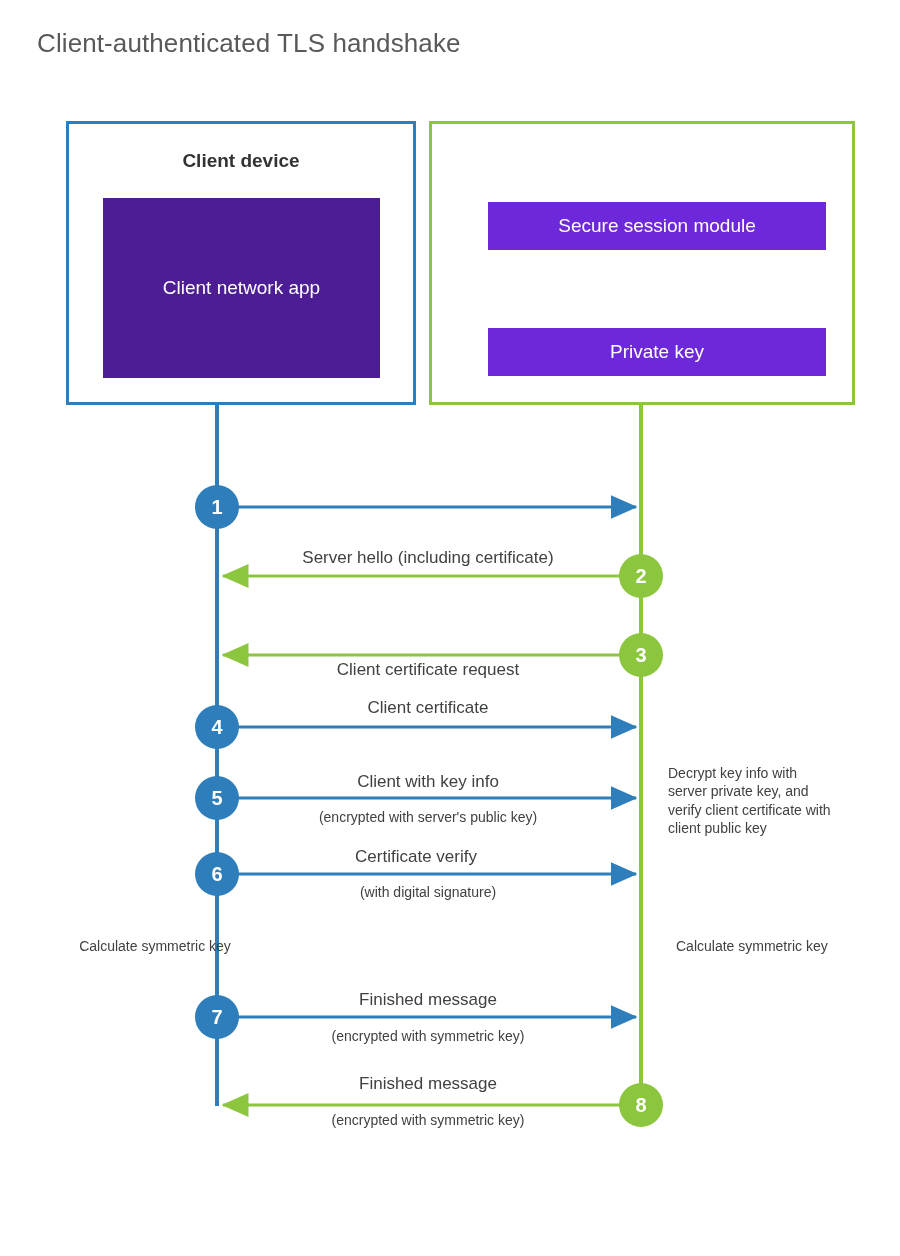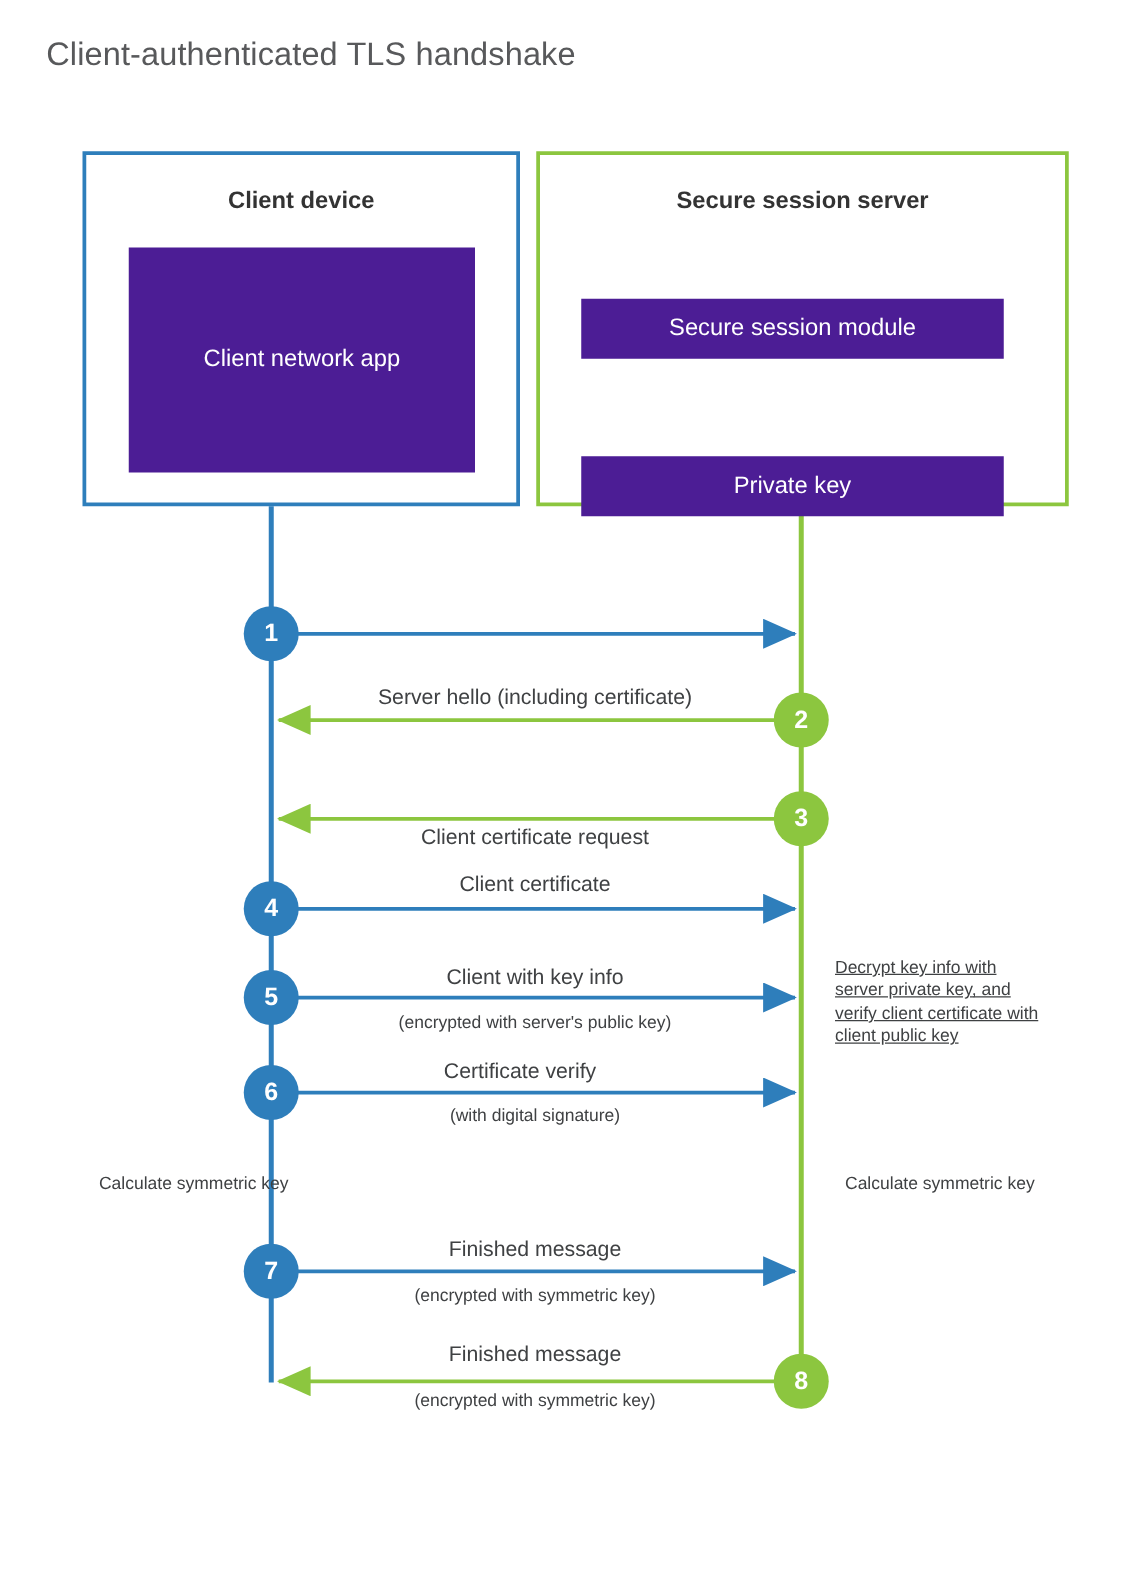--- a/index.html
+++ b/index.html
@@ -87,26 +87,25 @@
   }
   .block-client-app {
     left: 34px;
     top: 74px;
     width: 277px;
     height: 180px;
     background: #4c1d95;
     font-size: 19px;
   }
   .block-green {
-    left: 33px;
+    left: 56px;
     width: 338px;
     height: 48px;
-    background: #4c1d95;
+    background: #6d28d9;
     font-size: 19px;
-    margin-top: 37px;
   }
   .block-ssm  { top: 78px; }
   .block-cert { top: 141px; }
   .block-pk   { top: 204px; }
 
   
   .step {
     position: absolute;
     width: 44px;
     height: 44px;
@@ -183,21 +182,20 @@
 
     <line x1="640" y1="1105" x2="223" y2="1105" stroke="#8cc63f" stroke-width="3" marker-end="url(#arrow-green)"></line>
   </svg>
 
   <div class="panel panel-client">
     <div class="panel-title">Client device</div>
     <div class="block block-client-app">Client network app</div>
   </div>
 
   <div class="panel panel-server">
-    <div class="panel-title">Secure session server</div>
     <div class="block block-green block-ssm">Secure session module</div>
     <div class="block block-green block-pk">Private key</div>
   </div>
 
   <div class="step step-blue" style="left:195px; top:485px;">1</div>
   <div class="step step-green" style="left:619px; top:554px;">2</div>
   <div class="step step-green" style="left:619px; top:633px;">3</div>
   <div class="step step-blue" style="left:195px; top:705px;">4</div>
   <div class="step step-blue" style="left:195px; top:776px;">5</div>
   <div class="step step-blue" style="left:195px; top:852px;">6</div>
@@ -216,19 +214,19 @@
 
   <div class="msg msg-main" style="left:216px; top:847px; width:400px;">Certificate verify</div>
   <div class="msg msg-sub" style="left:228px; top:884px; width:400px;">(with digital signature)</div>
 
   <div class="msg msg-main" style="left:228px; top:990px; width:400px;">Finished message</div>
   <div class="msg msg-sub" style="left:228px; top:1028px; width:400px;">(encrypted with symmetric key)</div>
 
   <div class="msg msg-main" style="left:228px; top:1074px; width:400px;">Finished message</div>
   <div class="msg msg-sub" style="left:228px; top:1112px; width:400px;">(encrypted with symmetric key)</div>
 
-  <div class="note note-right" style="left:668px; top:764px; width:170px;text-decoration:underline;">Decrypt key info with server private key, and verify client certificate with client public key</div>
+  <div class="note note-right" style="left:668px; top:764px; width:170px;">Decrypt key info with server private key, and verify client certificate with client public key</div>
 
   <div class="note note-left" style="left:72px; top:937px; width:166px;">Calculate symmetric key</div>
 
   <div class="note note-right" style="left:676px; top:937px; width:170px;">Calculate symmetric key</div>
 
 </div>
 
 </body></html>

